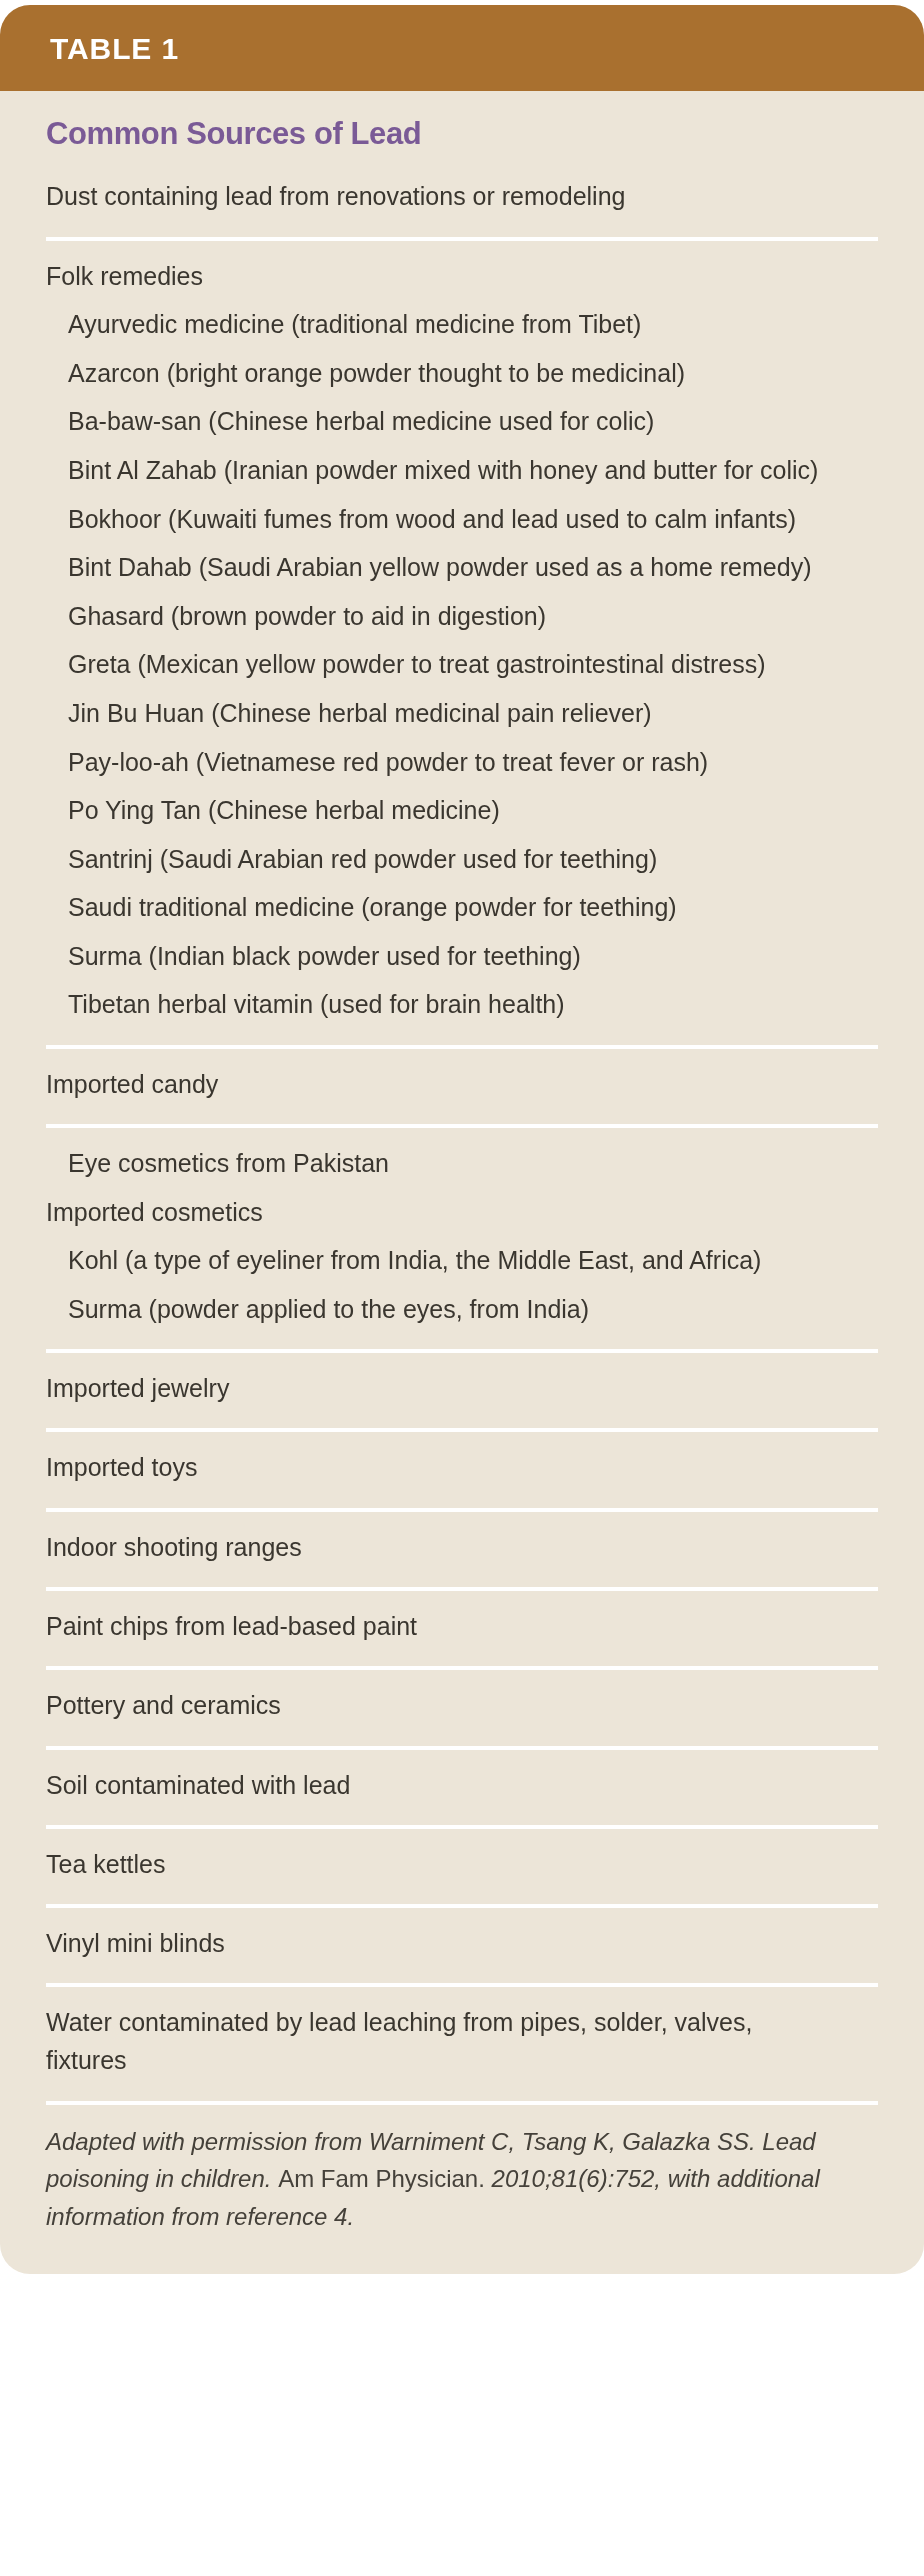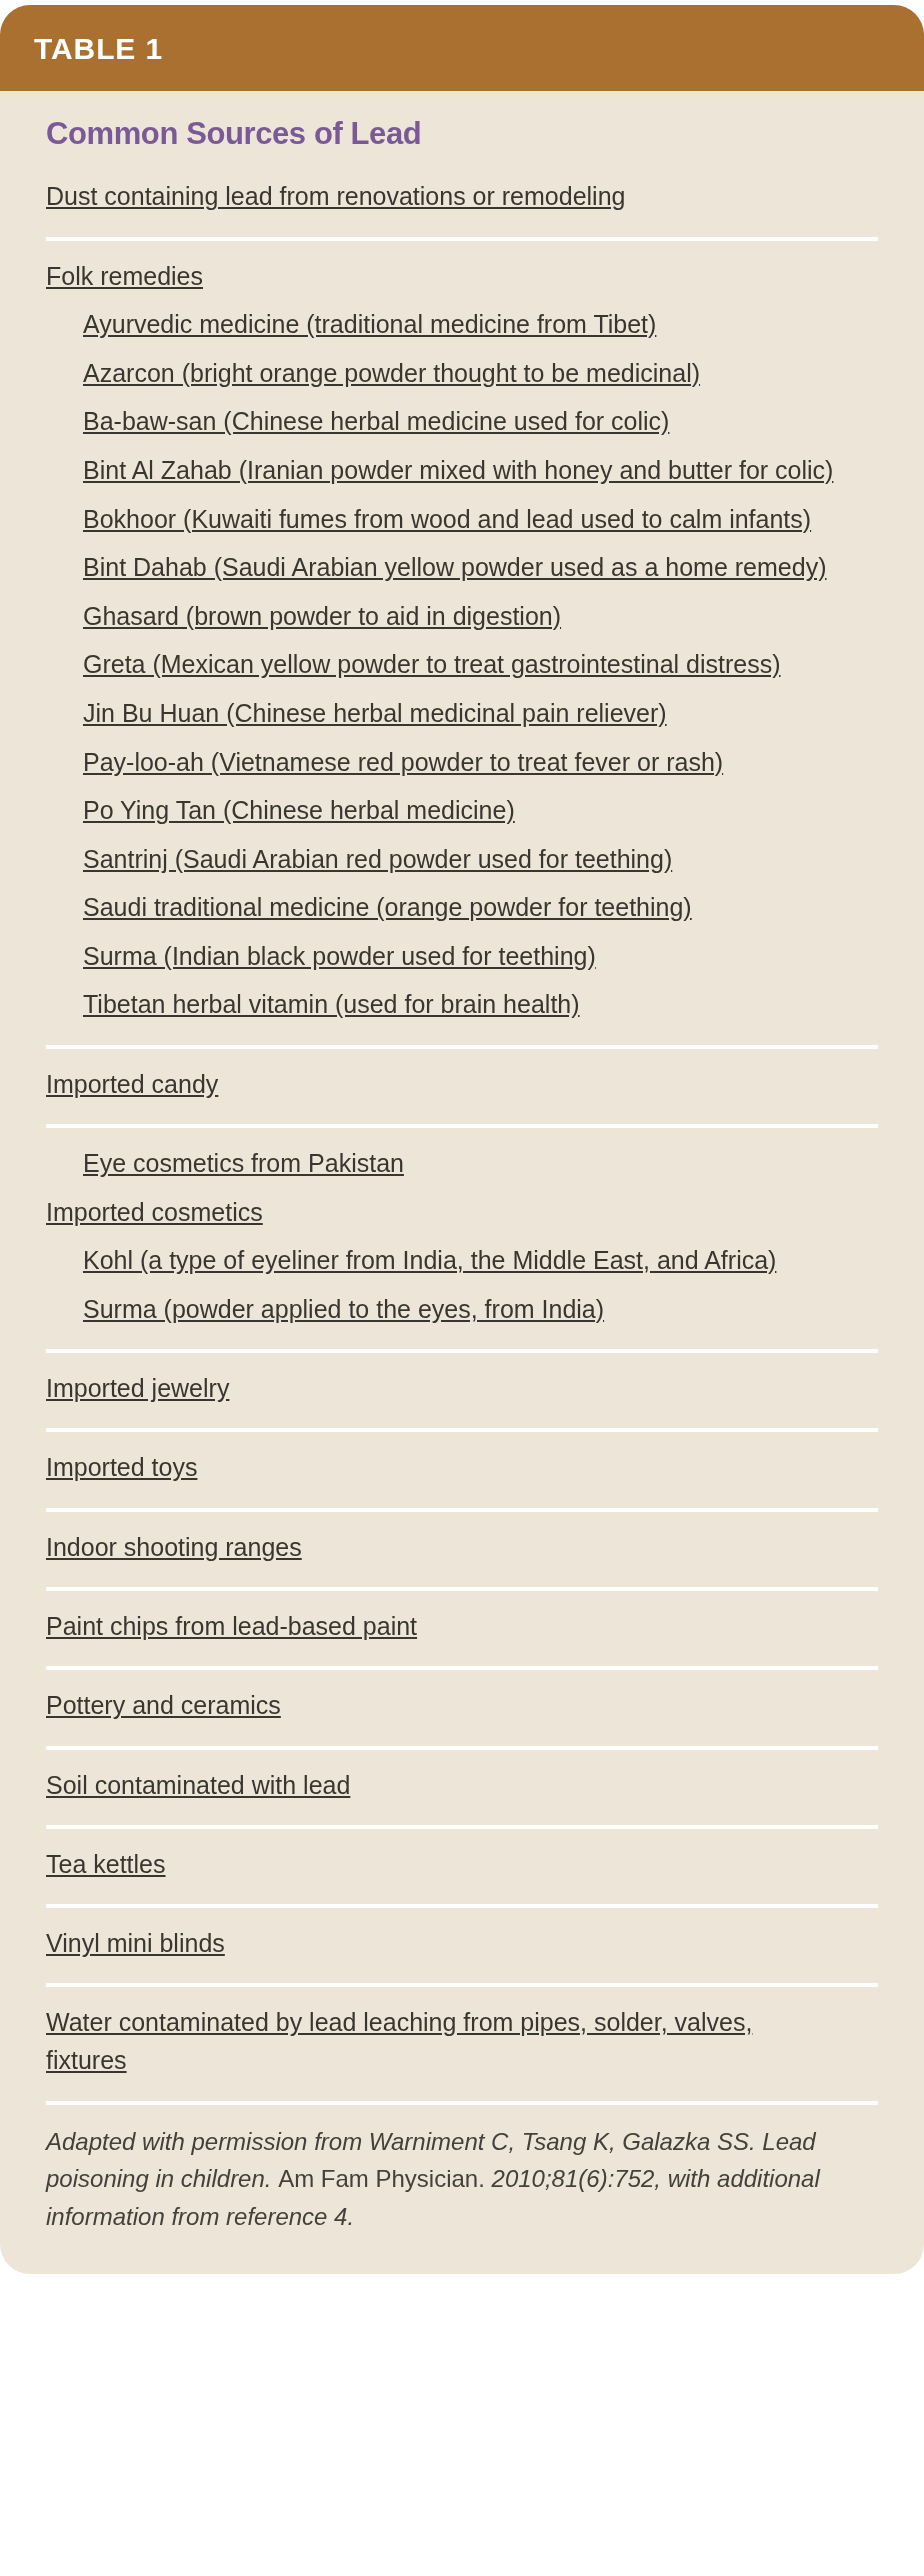--- a/index.html
+++ b/index.html
@@ -19,21 +19,21 @@
     font-family: "Liberation Sans", sans-serif;
   }
   body { width: 925px; min-height: 2576px; }
   .card {
     margin: 5.3px 0.9px 0 0;
     border-radius: 30px;
     overflow: hidden;
   }
   .card-header {
     background: var(--header-bg);
-    padding: 27px 50px 25px 34px;
+    padding: 27px 50px 25px 50px;
   }
   .table-label {
     color: var(--header-text);
     font-size: 30px;
     font-weight: bold;
     letter-spacing: 0.9px;
   }
   .card-body {
     background: var(--body-bg);
     padding: 25px 46px 12.5px 46px;
@@ -48,24 +48,23 @@
   .group {
     padding: 10.7px 0 16px 0;
     border-bottom: 4.5px solid var(--divider);
   }
   .item {
     font-size: 25px;
     line-height: 1.52;
     color: var(--text-color);
     padding: 5.3px 0;
     max-width: 753px;
-    text-decoration: underline;
   }
   .item.sub {
-    margin-left: 37px;
+    margin-left: 22px;
     max-width: 767px;
   }
   .footnote {
     margin: 0;
     padding: 18px 0 27px 0;
     font-size: 24px;
     font-style: italic;
     line-height: 1.56;
     color: var(--footnote-color);
     max-width: 838px;

